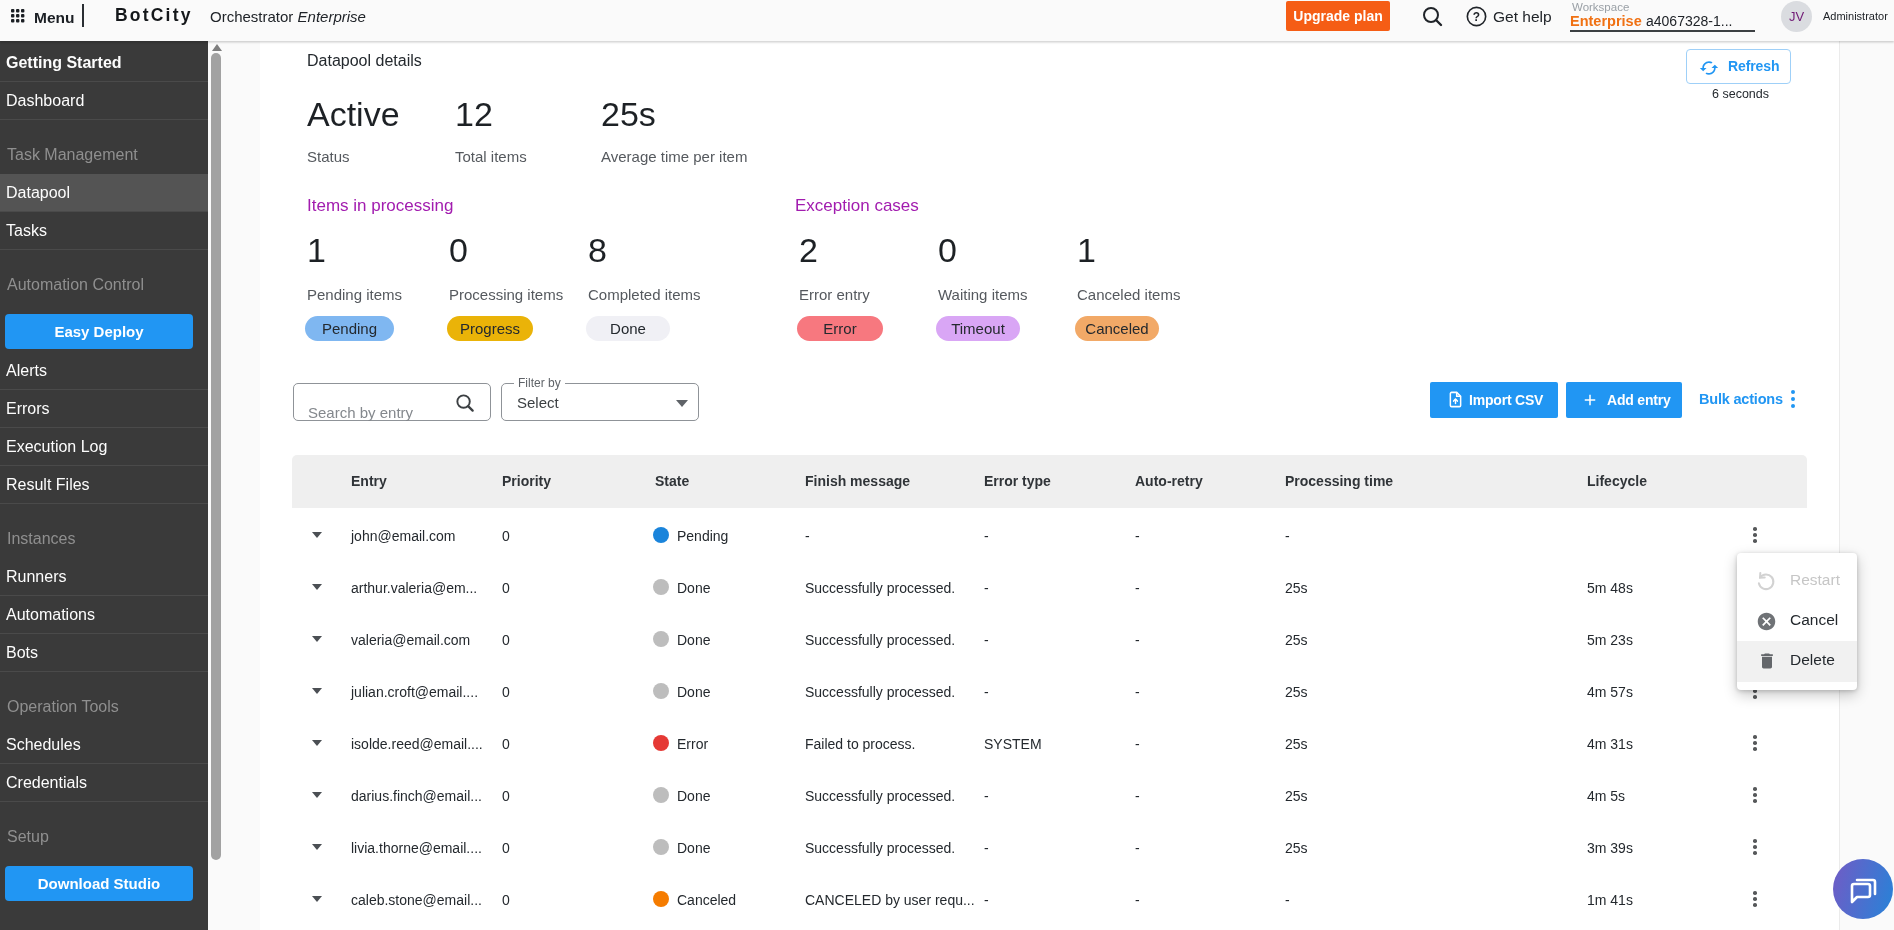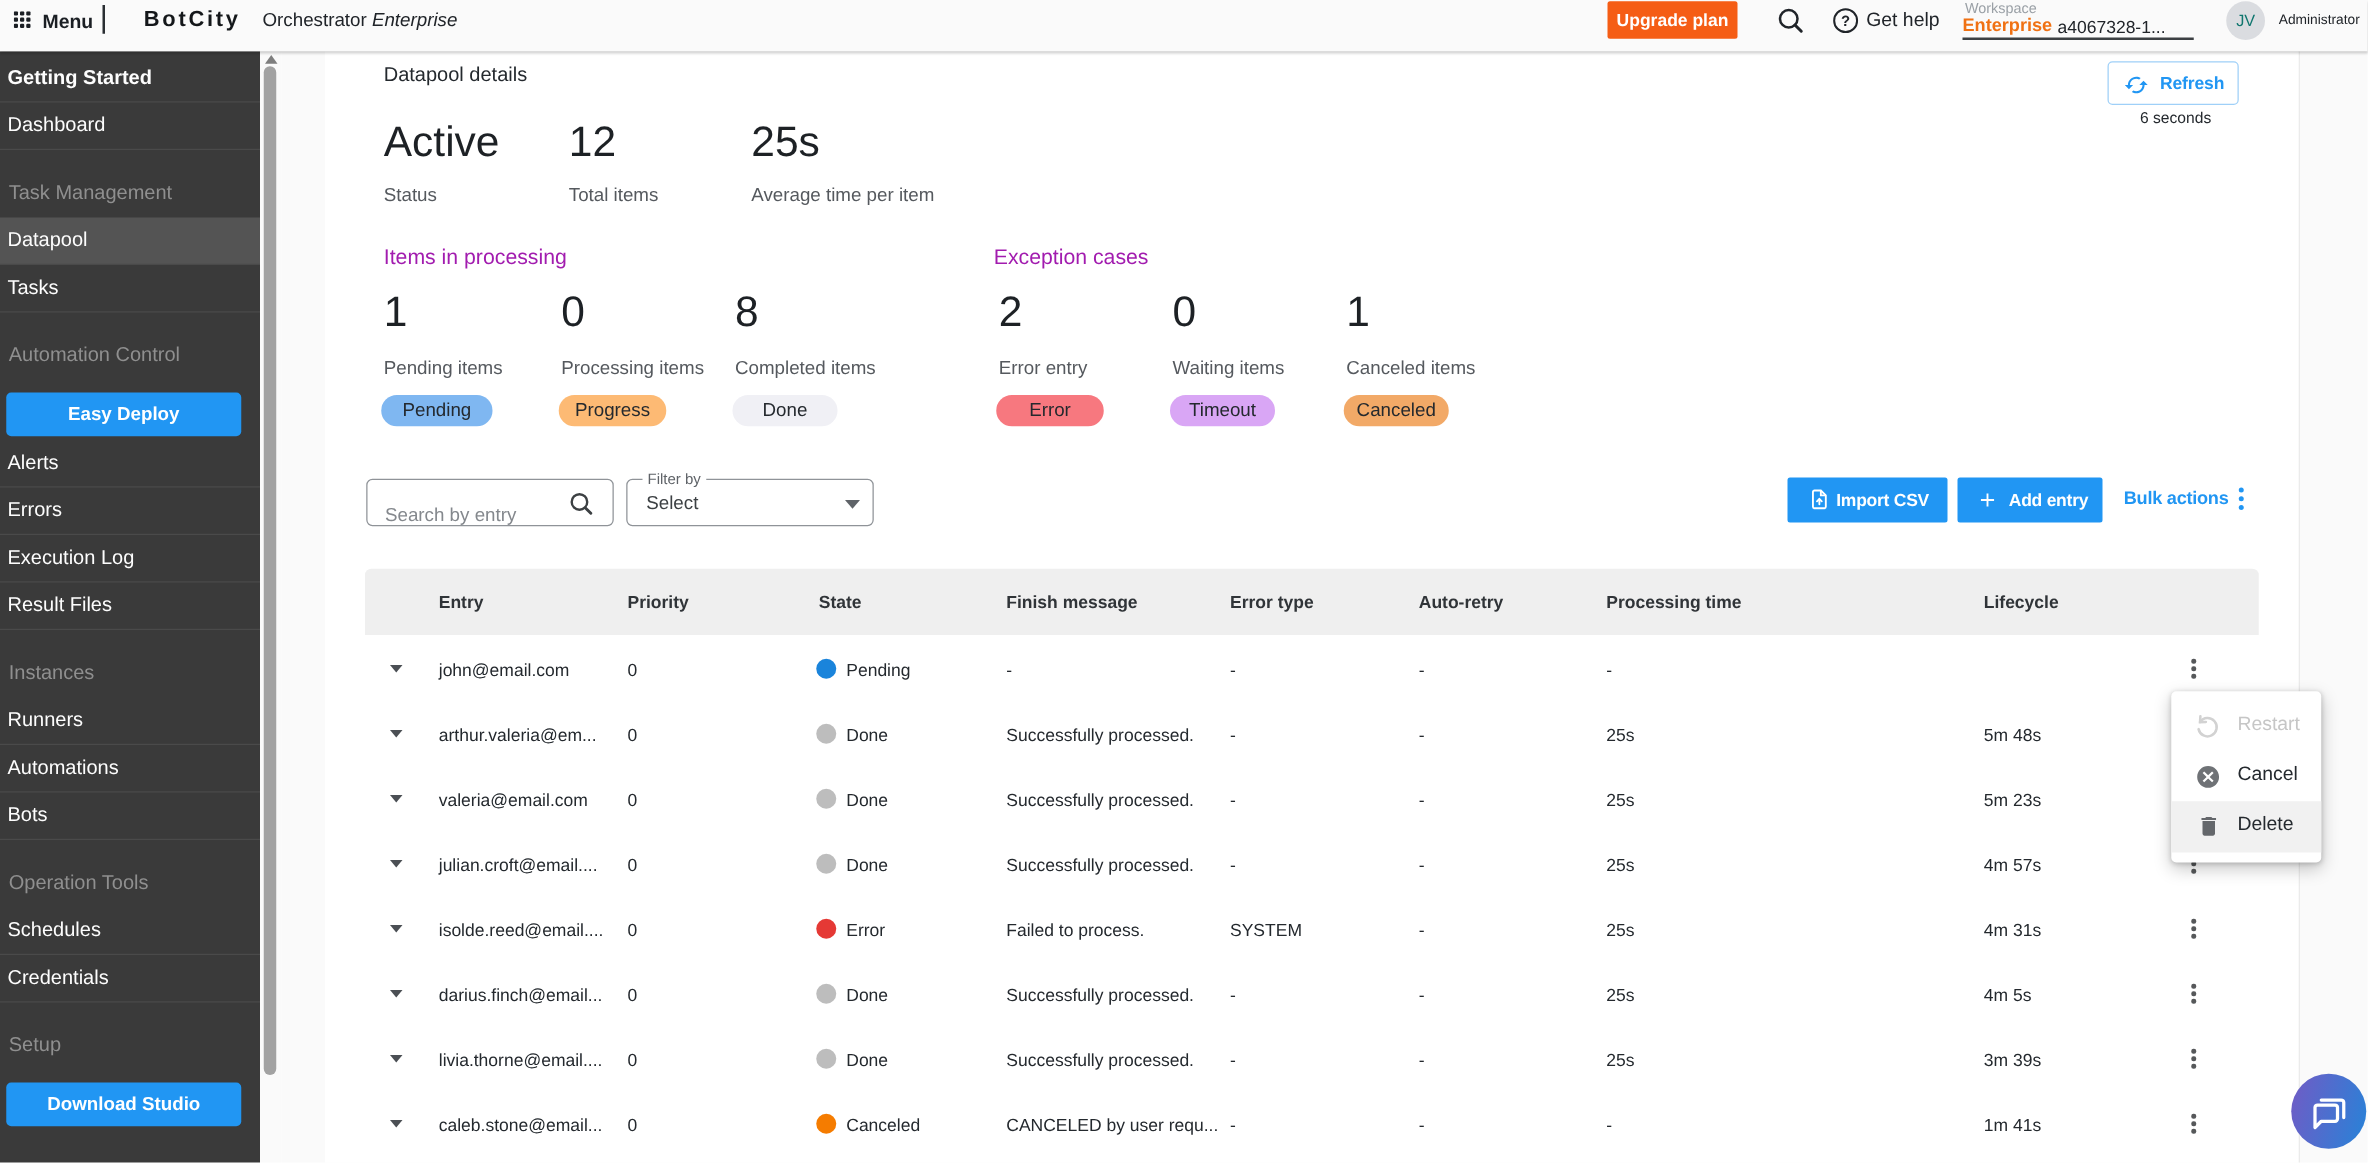--- a/index.html
+++ b/index.html
@@ -13,21 +13,21 @@
 .orch { position:absolute; left:210px; top:8px; font-size:15px; color:#202429; }
 .orch i { font-style:italic; }
 .upg { position:absolute; left:1286px; top:1px; width:104px; height:30px; background:#f55d15; color:#fff;
   font-size:14px; font-weight:bold; text-align:center; line-height:30px; border-radius:2px; }
 .gethelp { position:absolute; left:1493px; top:8px; font-size:15.5px; color:#202429; }
 .wslabel { position:absolute; left:1572px; top:1px; font-size:11.5px; color:#9aa0a6; }
 .wsenter { position:absolute; left:1570px; top:13px; font-size:14.5px; font-weight:bold; color:#f07113; }
 .wsid { position:absolute; left:1646px; top:13px; font-size:14px; color:#202429; }
 .wsline { position:absolute; left:1570px; top:30px; width:185px; height:2px; background:#3c4043; }
 .avatar { position:absolute; left:1781px; top:1px; width:31px; height:31px; border-radius:50%; background:#dadce0;
-  color:#0f766e; font-size:13px; text-align:center; line-height:31px; }
+  color:#701a75; font-size:13px; text-align:center; line-height:31px; }
 .admin { position:absolute; left:1823px; top:10px; font-size:11px; color:#202429; }
 
 .sidebar { position:absolute; left:0; top:41px; width:208px; height:889px; background:#3a3a3a; z-index:10; padding-top:3px; }
 .sitem { position:relative; height:38px; line-height:38px; padding-left:6px; font-size:16px; color:#fdfdfd;
   border-bottom:1px solid #4a4a4a; }
 .shead { position:relative; height:38px; line-height:38px; padding-left:7px; font-size:16px; color:#8f8f8f; margin-top:16px; }
 .sactive { background:#545454; }
 .sbtn { position:relative; width:188px; height:35px; margin:10px 0 3px 5px; background:#2196f3; border-radius:4px;
   color:#fff; font-size:15px; font-weight:bold; text-align:center; line-height:35px; }
 
@@ -168,21 +168,21 @@
 <div class="t big" style="left:799px;top:231px">2</div>
 <div class="t big" style="left:938px;top:231px">0</div>
 <div class="t big" style="left:1077px;top:231px">1</div>
 <div class="t lbl" style="left:307px;top:286px">Pending items</div>
 <div class="t lbl" style="left:449px;top:286px">Processing items</div>
 <div class="t lbl" style="left:588px;top:286px">Completed items</div>
 <div class="t lbl" style="left:799px;top:286px">Error entry</div>
 <div class="t lbl" style="left:938px;top:286px">Waiting items</div>
 <div class="t lbl" style="left:1077px;top:286px">Canceled items</div>
 <div class="badge" style="left:305px;top:316px;width:89px;background:#7fb7f1">Pending</div>
-<div class="badge" style="left:447px;top:316px;width:86px;background:#fdba74">Progress</div>
+<div class="badge" style="left:447px;top:316px;width:86px;background:#eab308">Progress</div>
 <div class="badge" style="left:586px;top:316px;width:84px;background:#f0f0f5">Done</div>
 <div class="badge" style="left:797px;top:316px;width:86px;background:#f7787f">Error</div>
 <div class="badge" style="left:936px;top:316px;width:84px;background:#d9a6f5">Timeout</div>
 <div class="badge" style="left:1075px;top:316px;width:84px;background:#f2a967">Canceled</div>
 <div class="sbox">
     <span>Search by entry</span>
  <svg class="abs" style="left:160px;top:8px" width="22" height="22" viewBox="0 0 23 23">
    <circle cx="10" cy="10" r="6.5" fill="none" stroke="#3c4043" stroke-width="2"></circle>
    <line x1="15" y1="15" x2="19.5" y2="19.5" stroke="#3c4043" stroke-width="2.4" stroke-linecap="round"></line>
  </svg>

